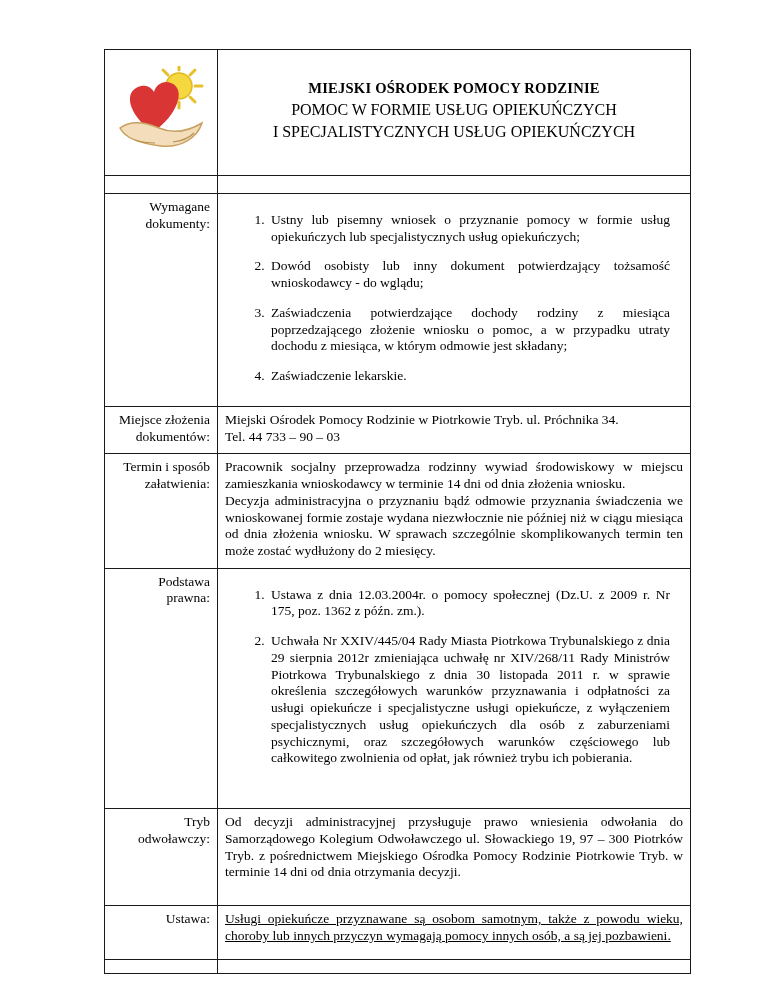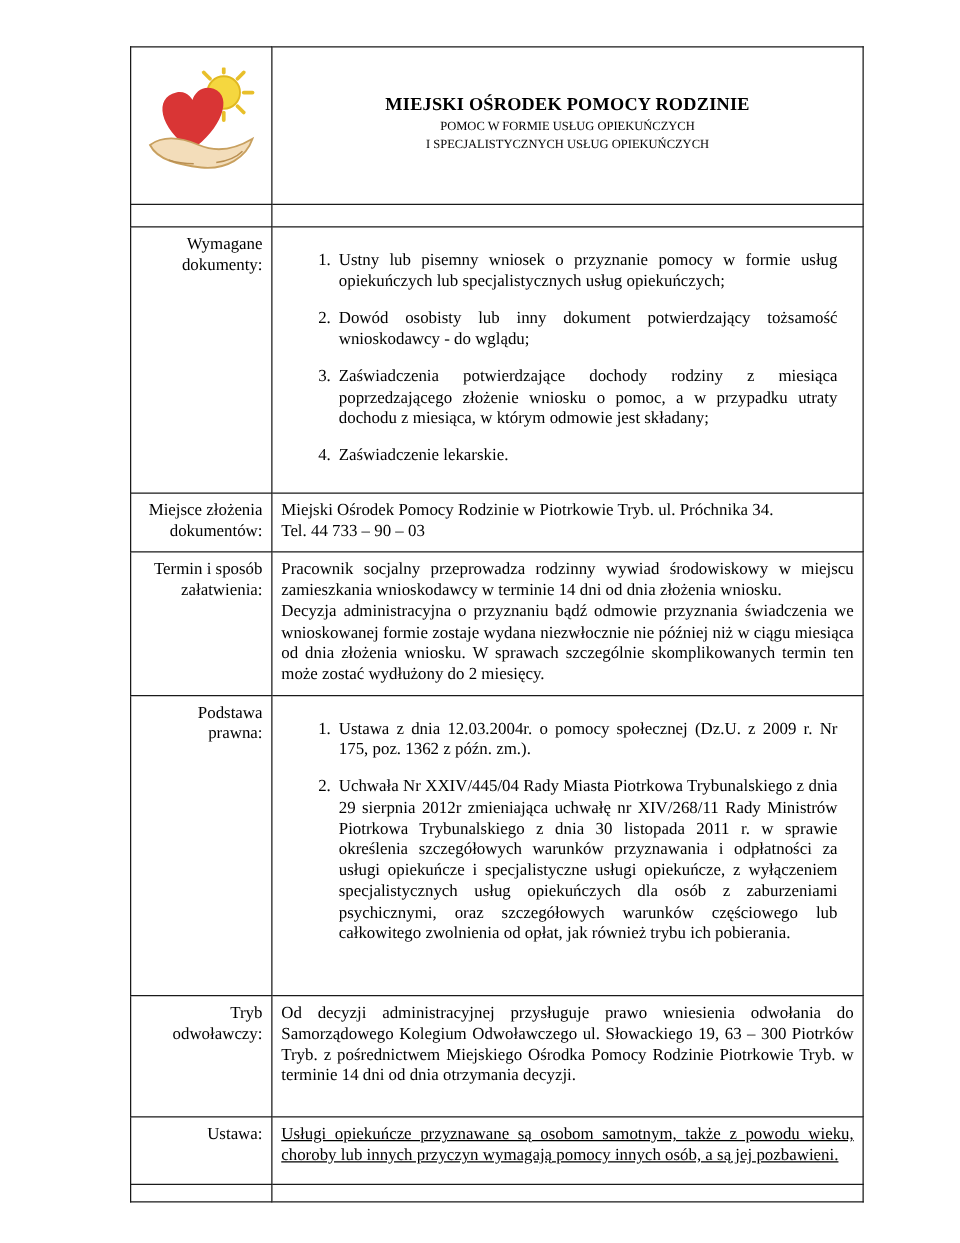--- a/index.html
+++ b/index.html
@@ -10,21 +10,21 @@
     color: #000;
   }
   .page {
     position: relative;
     width: 768px; height: 994px;
     background: #ffffff;
     overflow: hidden;
   }
   table.doc {
     position: absolute;
-    left: 104px; top: 37px;
+    left: 104px; top: 49px;
     width: 586px;
     border-collapse: collapse;
     table-layout: fixed;
     padding-left: 24px;
   }
   col.col-label { width: 113px; }
   col.col-content { width: 473px; }
   td {
     border: 1px solid #1a1a1a;
     vertical-align: top;
@@ -32,21 +32,21 @@
     line-height: 1.24;
     padding: 5px 7px 8px 7px;
   }
   td.label-cell { text-align: right; }
   td.content-cell { text-align: justify; }
   
   tr.header-row td { height: 112px; }
   td.logo-cell { text-align: center; vertical-align: middle; padding: 4px; }
   td.header-cell { text-align: center; vertical-align: middle; line-height: 1.42; }
   .doc-title { font-weight: bold; font-size: 14.6px; letter-spacing: 0.2px; }
-  .doc-subtitle { font-size: 10px; }
+  .doc-subtitle { font-size: 16px; }
   
   tr.spacer-row td { height: 17px; padding: 0; }
   tr.bottom-spacer-row td { height: 13px; padding: 0; }
   
   ol.doc-list { margin: 0; padding: 0 0 0 30px; }
   ol.doc-list li { padding-left: 3px; margin: 13px; text-align: justify; }
   
   p.para { margin: 0; }
   
   td.pb-md { padding-bottom: 14px; text-decoration: underline; }
@@ -133,21 +133,21 @@
         <ol class="doc-list">
           <li>Ustawa z dnia 12.03.2004r. o pomocy społecznej (Dz.U. z 2009 r. Nr 175, poz. 1362 z późn. zm.).</li>
           <li>Uchwała Nr XXIV/445/04 Rady Miasta Piotrkowa Trybunalskiego z dnia 29 sierpnia 2012r zmieniająca uchwałę nr XIV/268/11 Rady Ministrów Piotrkowa Trybunalskiego z dnia 30 listopada 2011 r. w sprawie określenia szczegółowych warunków przyznawania i odpłatności za usługi opiekuńcze i specjalistyczne usługi opiekuńcze, z wyłączeniem specjalistycznych usług opiekuńczych dla osób z zaburzeniami psychicznymi, oraz szczegółowych warunków częściowego lub całkowitego zwolnienia od opłat, jak również trybu ich pobierania.</li>
         </ol>
       </td>
     </tr>
 
     <tr>
       <td class="label-cell">Tryb odwoławczy:</td>
       <td class="content-cell pb-lg">
-        <p class="para">Od decyzji administracyjnej przysługuje prawo wniesienia odwołania do Samorządowego Kolegium Odwoławczego ul. Słowackiego 19, 63 – 300 Piotrków Tryb. z pośrednictwem Miejskiego Ośrodka Pomocy Rodzinie Piotrkowie Tryb. w terminie 14 dni od dnia otrzymania decyzji.</p>
+        <p class="para">Od decyzji administracyjnej przysługuje prawo wniesienia odwołania do Samorządowego Kolegium Odwoławczego ul. Słowackiego 19, 97 – 300 Piotrków Tryb. z pośrednictwem Miejskiego Ośrodka Pomocy Rodzinie Piotrkowie Tryb. w terminie 14 dni od dnia otrzymania decyzji.</p>
       </td>
     </tr>
 
     <tr>
       <td class="label-cell">Ustawa:</td>
       <td class="content-cell pb-md">
         <p class="para">Usługi opiekuńcze przyznawane są osobom samotnym, także z powodu wieku, choroby lub innych przyczyn wymagają pomocy innych osób, a są jej pozbawieni.</p>
       </td>
     </tr>
 

